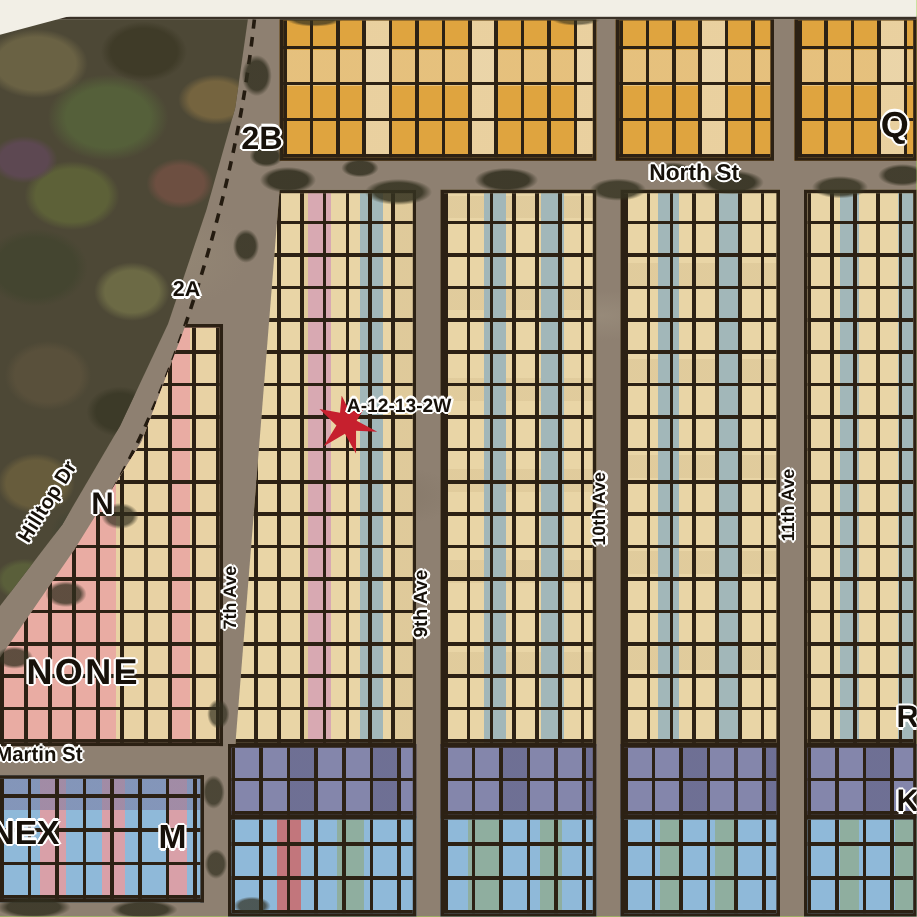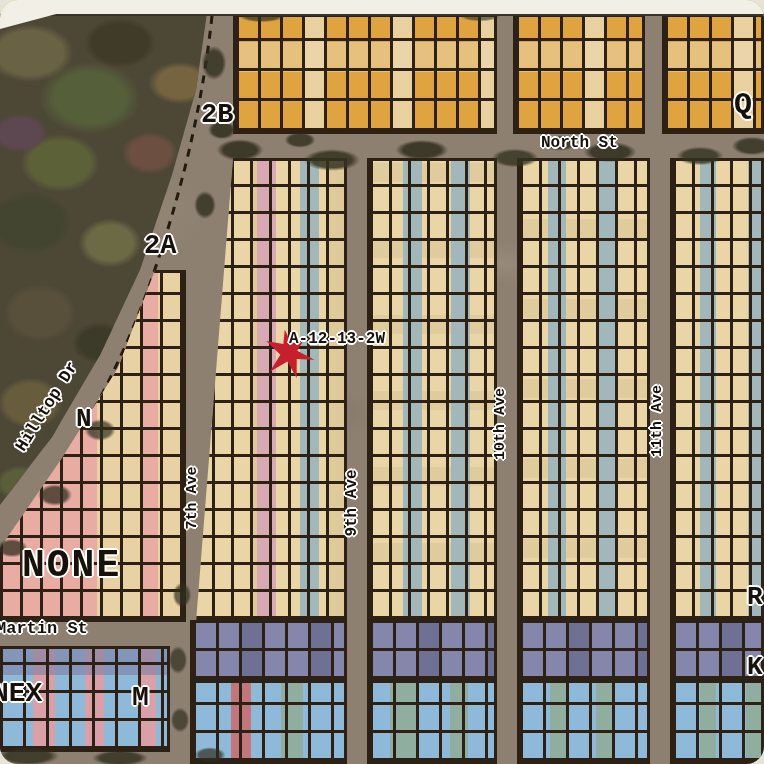--- a/index.html
+++ b/index.html
@@ -1,20 +1,19 @@
 <!DOCTYPE html>
 <html><head>
 <meta charset="utf-8">
 <style>
   html,body{margin:0;padding:0;background:#e7e3d8;}
   #map{
     position:relative;width:764px;height:764px;overflow:hidden;
-    font-family:Liberation Mono, monospace;
+    font-family:Liberation Sans, sans-serif;
     background:#84cc16;
-    border-radius:18px;
   }
   
   .page-strip{position:absolute;left:0;top:0;width:764px;height:14px;background:#f2efe6;border-bottom:2px solid #3a3127;z-index:8;}
   .page-corner{position:absolute;left:0;top:13px;width:0;height:0;border-top:16px solid #f2efe6;border-right:60px solid transparent;z-index:8;}
   .roadbase{position:absolute;left:0;top:13px;width:764px;height:751px;z-index:0;
     background-image:
       radial-gradient(ellipse 120px 40px at 300px 400px, rgba(120,108,92,.5), transparent 70%),
       radial-gradient(ellipse 90px 30px at 500px 250px, rgba(160,148,130,.5), transparent 70%),
       radial-gradient(ellipse 80px 60px at 150px 200px, rgba(150,138,118,.6), transparent 70%);
     background-color:#8e8071;}
@@ -111,26 +110,26 @@
       radial-gradient(ellipse 12px 16px at 180px 720px, rgba(48,46,30,.7) 55%, transparent 78%),
       radial-gradient(ellipse 40px 12px at 28px 756px, rgba(48,46,30,.8) 55%, transparent 78%),
       radial-gradient(ellipse 36px 10px at 120px 758px, rgba(48,46,30,.8) 55%, transparent 78%),
       radial-gradient(ellipse 20px 10px at 210px 755px, rgba(48,46,30,.7) 55%, transparent 78%);}
   
   .lbl{position:absolute;z-index:6;color:#17110a;font-weight:bold;white-space:nowrap;
     text-shadow:-2px 0 #fff,2px 0 #fff,0 -2px #fff,0 2px #fff,-1px -1px #fff,1px 1px #fff,-1px 1px #fff,1px -1px #fff;}
   .vwrap{position:absolute;width:0;height:0;z-index:6;}
   .vwrap > .lbl{position:absolute;left:0;top:0;transform:translate(-50%,-50%) rotate(-90deg);}
   #lbl-2b{left:201px;top:100px;font-size:27px;}
-  #lbl-2a{left:144px;top:231px;font-size:27px;}
+  #lbl-2a{left:144px;top:231px;font-size:18px;}
   #lbl-q{left:734px;top:88px;font-size:30px;}
-  #lbl-north{left:517px;top:134px;font-size:16px;padding-left:24px;}
+  #lbl-north{left:517px;top:134px;font-size:19px;padding-left:24px;}
   #lbl-hilltop{left:28px;top:436px;font-size:17px;transform:rotate(-58deg);transform-origin:0 100%;}
   #lbl-n{left:76px;top:404px;font-size:26px;}
-  #lbl-none{left:22px;top:544px;font-size:38px;letter-spacing:2px;text-align:right;}
+  #lbl-none{left:22px;top:544px;font-size:30px;letter-spacing:2px;text-align:right;}
   #lbl-martin{left:-4px;top:619px;font-size:17px;}
   #lbl-nex{left:-8px;top:678px;font-size:28px;}
   #lbl-m{left:132px;top:682px;font-size:28px;}
   #lbl-r{left:747px;top:582px;font-size:26px;}
   #lbl-k{left:747px;top:652px;font-size:26px;}
   #v7{left:192px;top:498px;}  #v7 .lbl{font-size:15px;}
   #v9{left:352px;top:503px;}  #v9 .lbl{font-size:16px;}
   #v10{left:500px;top:424px;} #v10 .lbl{font-size:15px;}
   #v11{left:657px;top:421px;} #v11 .lbl{font-size:15px;}
   

